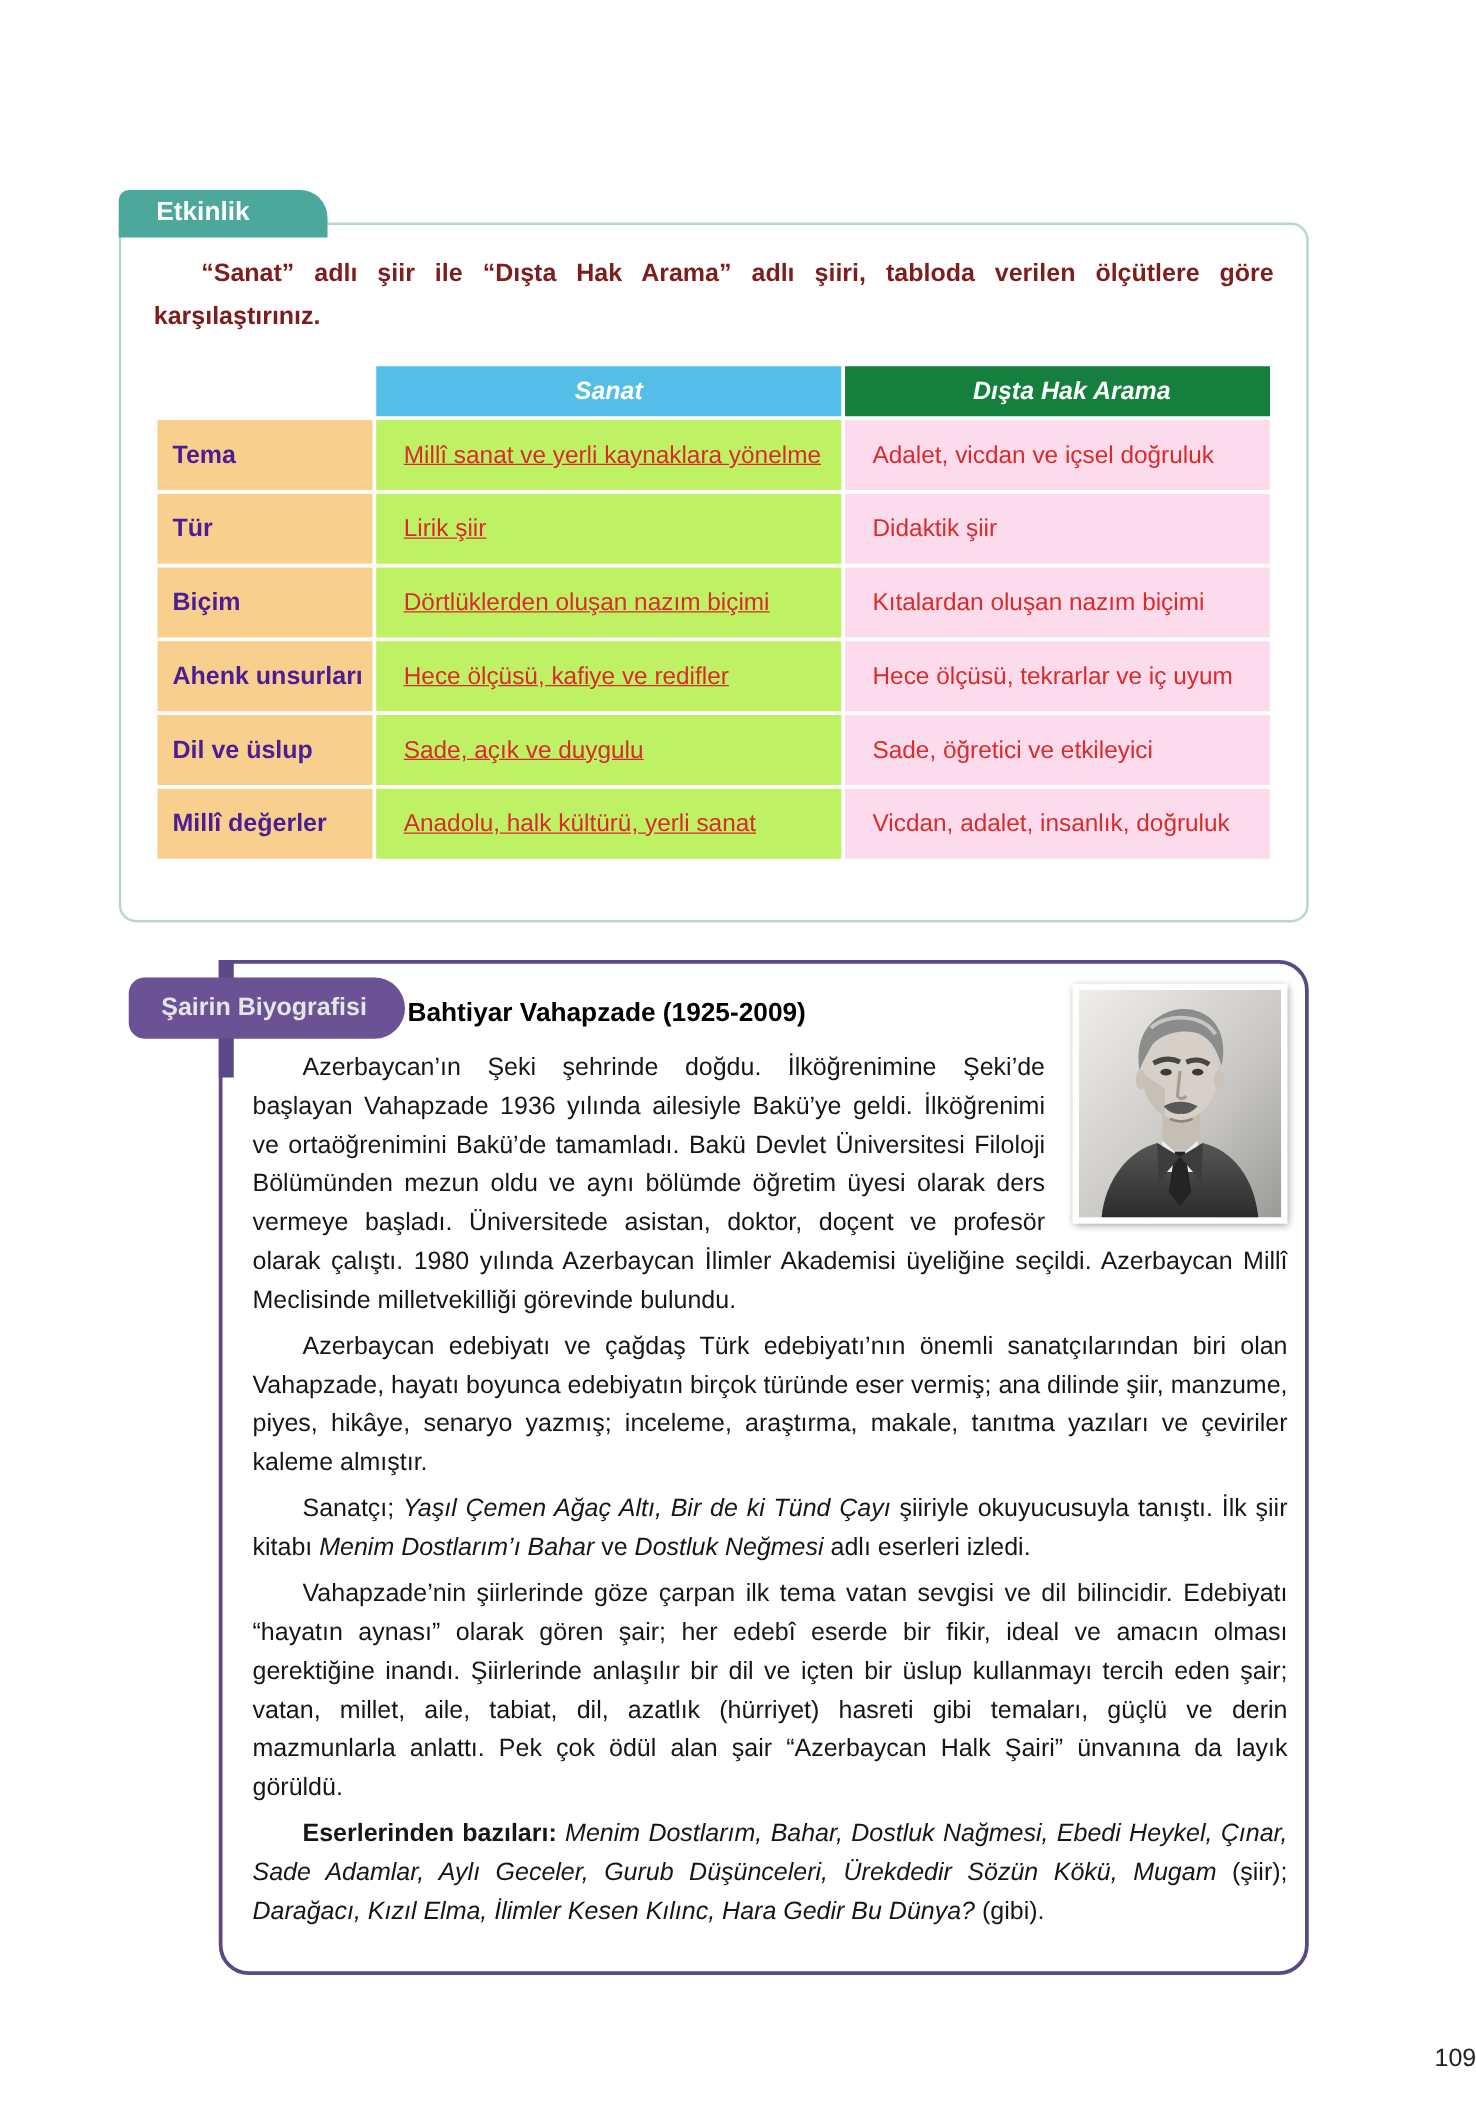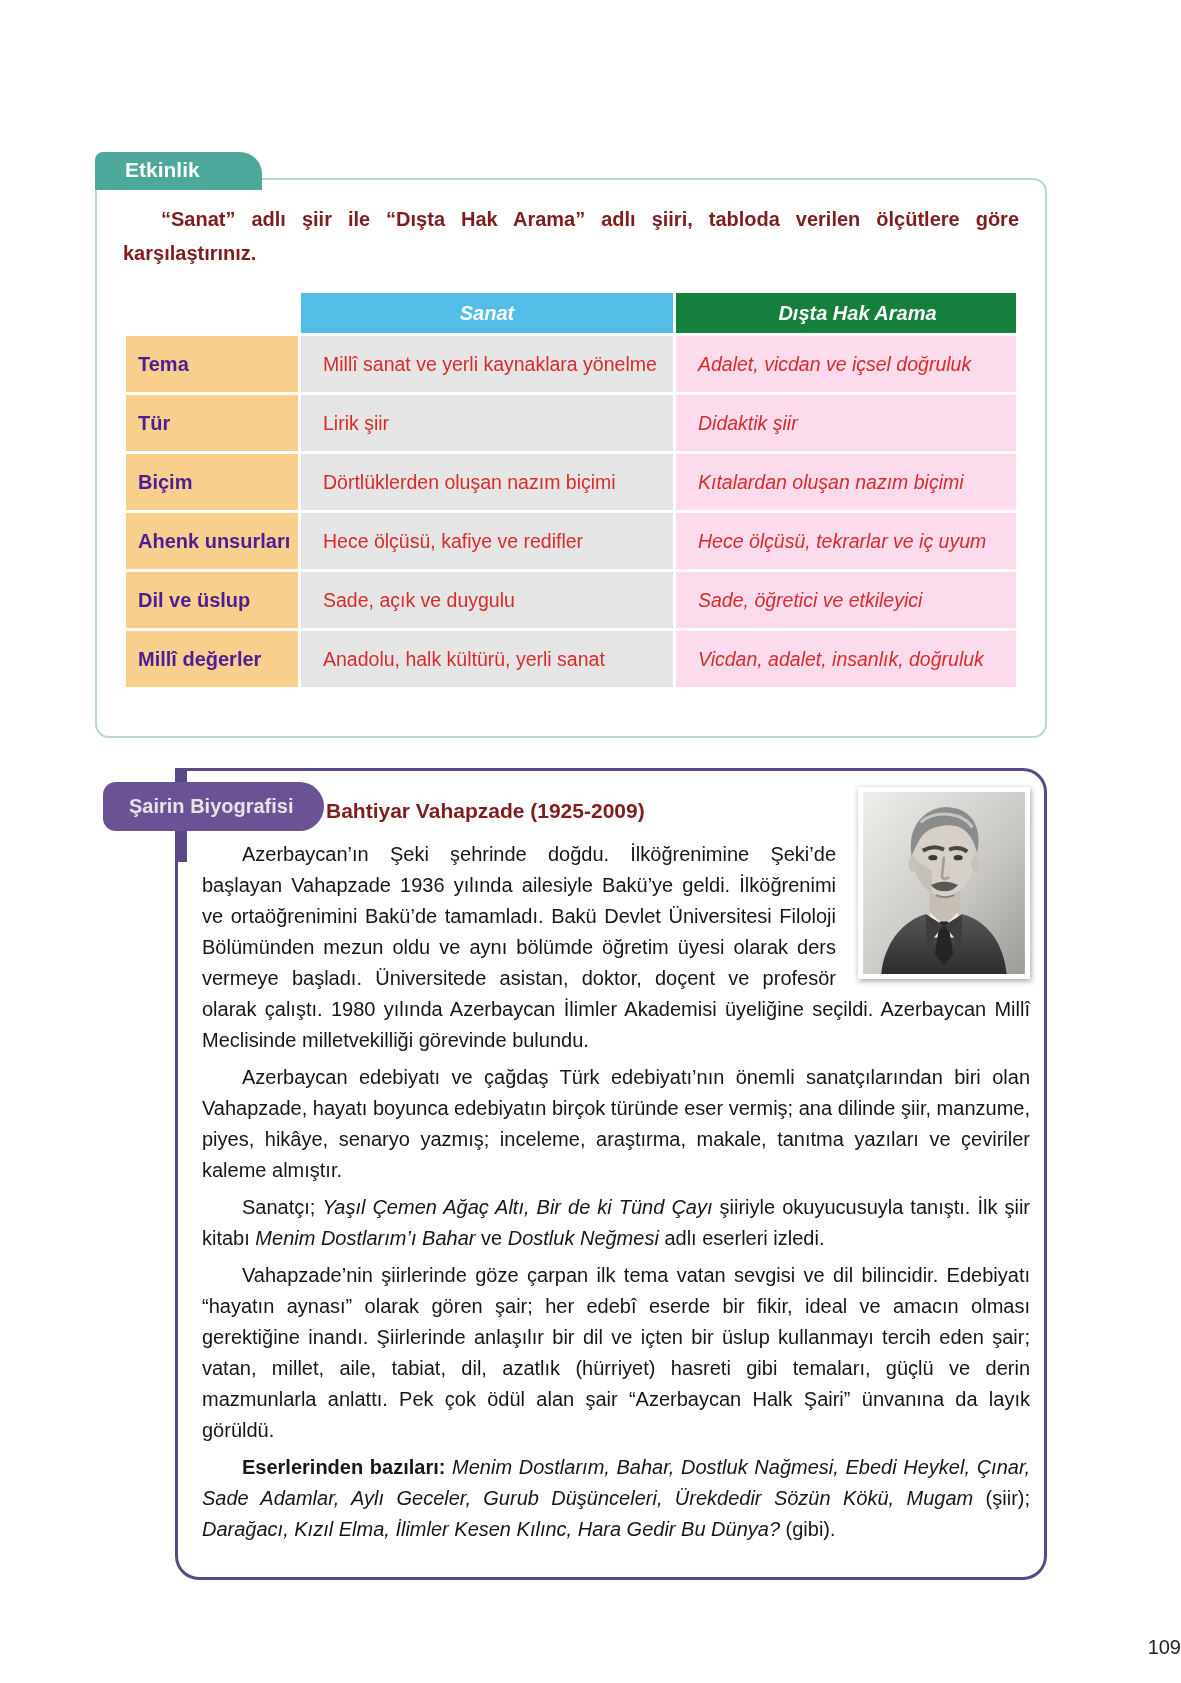--- a/index.html
+++ b/index.html
@@ -48,22 +48,22 @@
   th.head-dista{background:#15803d;padding-left:24px;}
   tbody th.row-label{
     background:#f9cf8e;color:#4c1d95;
     font-weight:bold;font-size:20px;text-align:left;
     padding:0 6px 0 12px;height:56px;vertical-align:middle;
   }
   tbody td{
     color:#d92b2b;font-size:19.5px;vertical-align:middle;
     padding:0 8px 0 22px;text-align:left;line-height:24px;
   }
-  td.cell-sanat{background:#e5e5e5;}
-  td.cell-dista{background:#fcdcec;font-style:italic;}
+  td.cell-sanat{background:#bef264;text-decoration:underline;}
+  td.cell-dista{background:#fcdcec;}
 
   
   .bio{position:relative;margin:30px 0 0 175px;width:872px;}
   .bio-box{
     border:3px solid #5b4886;
     border-radius:0 24px 24px 24px;
     padding:12px 14px 26px 24px;
     box-sizing:border-box;
     overflow:hidden;
   }
@@ -73,21 +73,21 @@
   }
   .bio-badge{
     position:absolute;left:-72px;top:14px;z-index:2;
     background:#6a5295;color:#e5e5e5;
     font-weight:bold;font-size:20px;
     padding:13px 30px 13px 26px;
     border-radius:14px 27px 27px 14px;
   }
   .bio-title{
     margin:16px 0 16px 124px;
-    font-size:21px;font-weight:bold;color:#7f1d1d;
+    font-size:21px;font-weight:bold;color:#000000;
   }
   .photo-frame{
     float:right;width:162px;
     padding:5px;background:#ffffff;
     box-shadow:1px 2px 6px rgba(0,0,0,.38);
     margin:4px 0 12px 22px;
   }
   .photo-frame svg{display:block;}
   .bio p{
     margin:0 0 6px 0;

